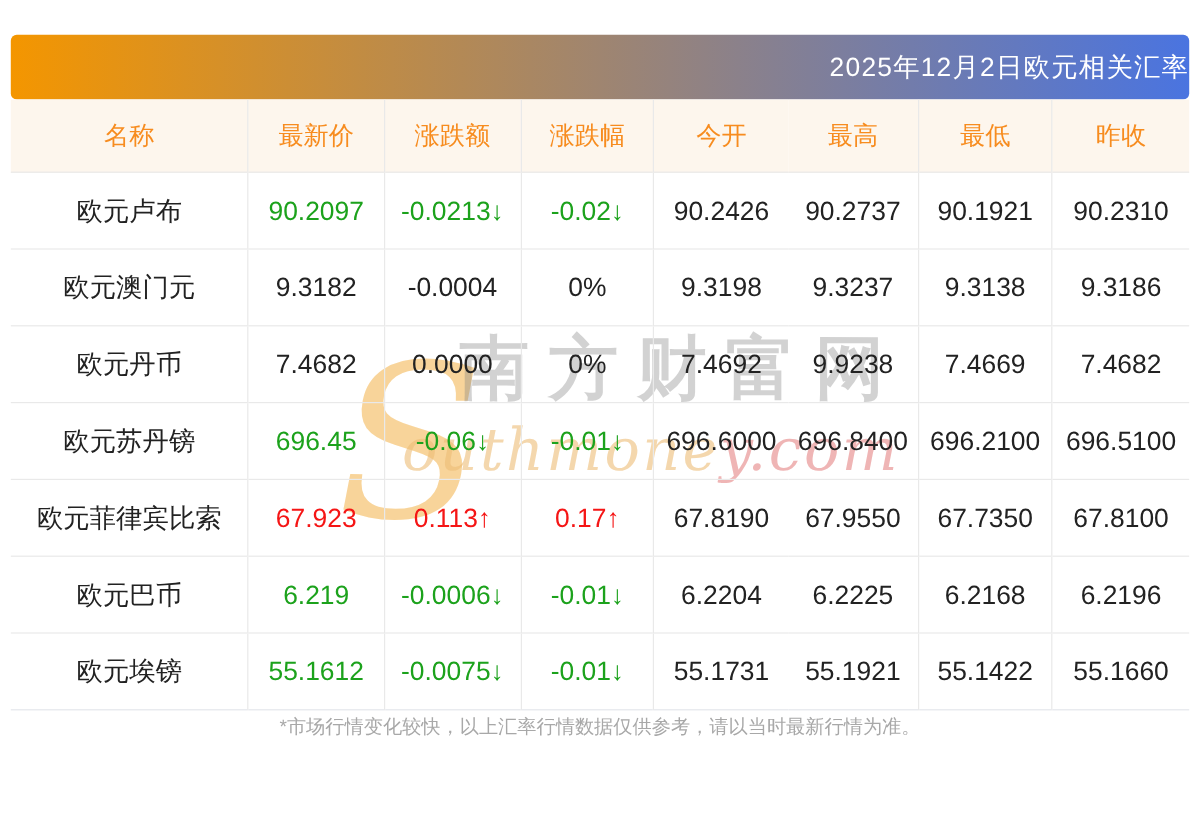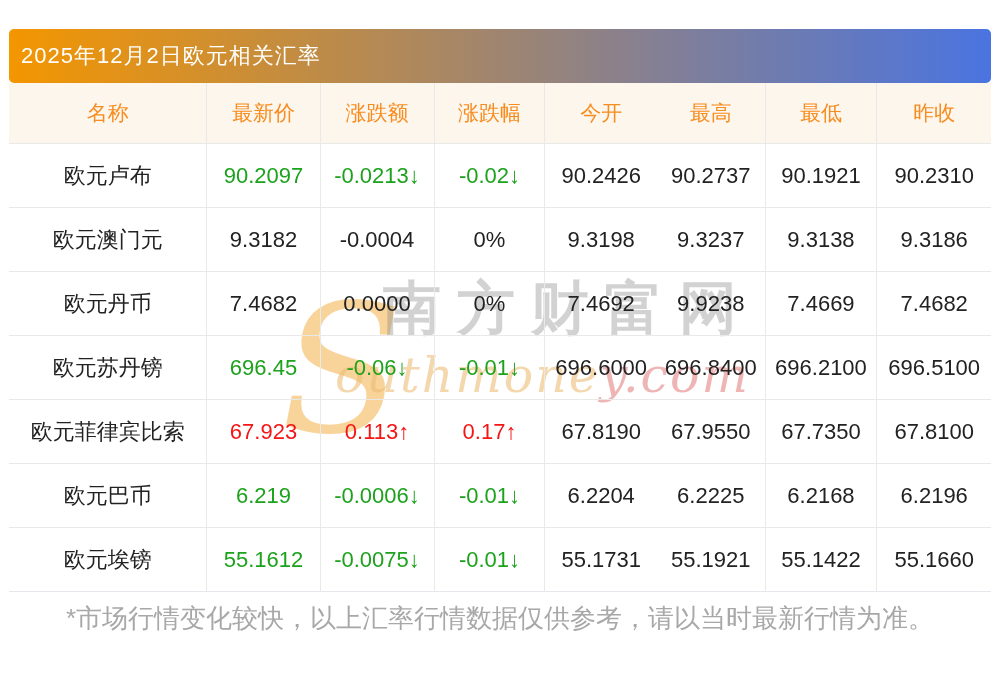--- a/index.html
+++ b/index.html
@@ -13,21 +13,21 @@
   .container{
     position:absolute;
     left:9px; top:29px;
     width:982px;
   }
   
   .banner{
     height:54px;
     border-radius:5px;
     background:linear-gradient(to right,#f49600,#4a74e0);
-    display:flex;align-items:center;justify-content:flex-start;
+    display:flex;align-items:center;justify-content:flex-end;
     color:#ffffff;
     font-size:22px;
     letter-spacing:1px;
     padding-left:12px;
   }
   
   .table-wrap{position:relative;background:#ffffff;}
   table{
     width:100%;
     border-collapse:collapse;
@@ -100,23 +100,23 @@
     font-style:italic;
     font-size:49px;
     line-height:1;
     letter-spacing:2px;
     white-space:nowrap;
   }
   .wm-en .part-a{color:rgba(236,188,118,0.6);}
   .wm-en .part-b{color:rgba(226,120,120,0.55);}
   
   .disclaimer{
-    margin-top:12px;
+    margin-top:1px;
     text-align:center;
-    font-size:26px;
+    font-size:16px;
     line-height:28px;
     color:#a8a8a8;
   }
 </style>
 </head>
 <body>
 
 <div class="container">
 
   <div class="banner">

